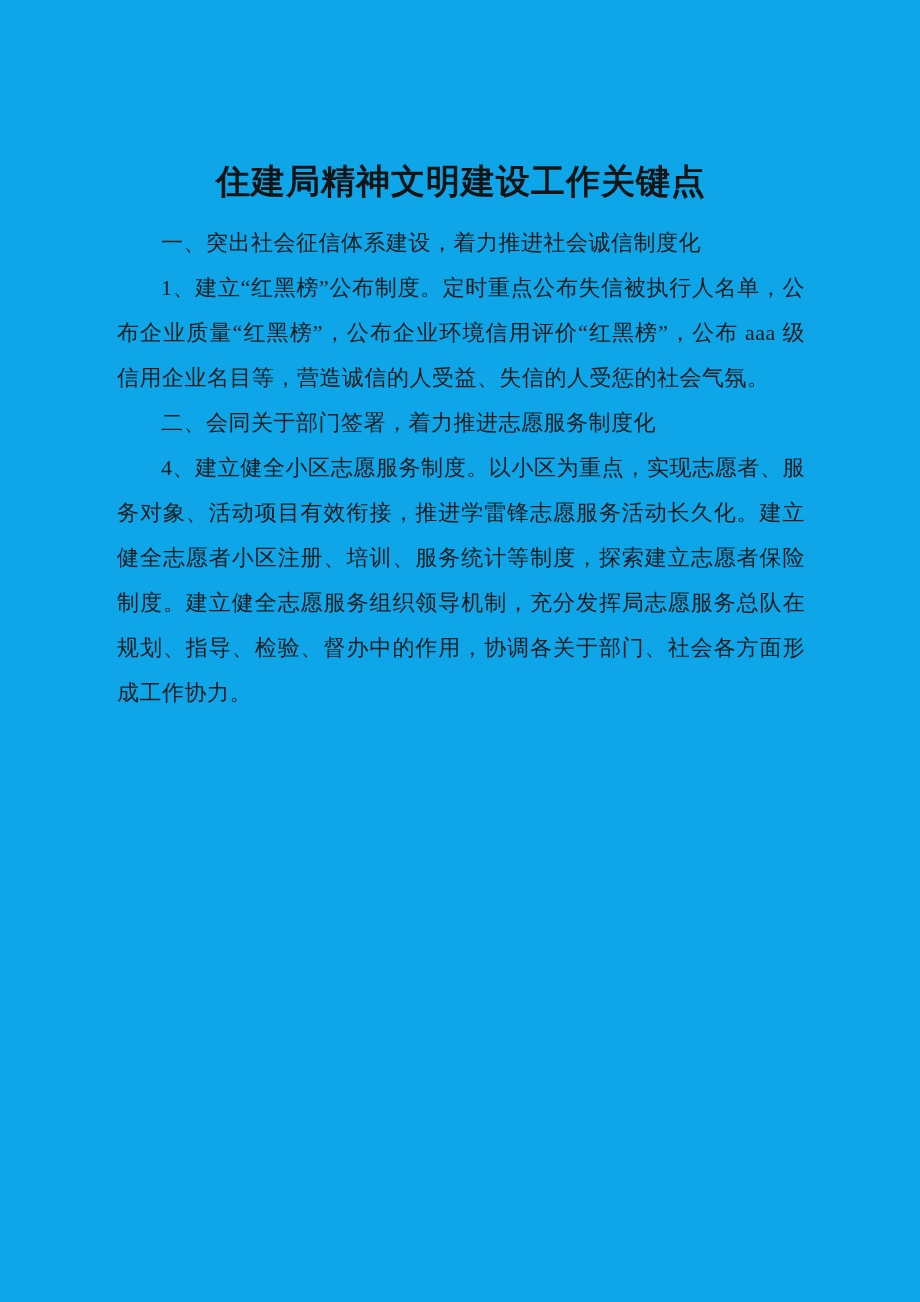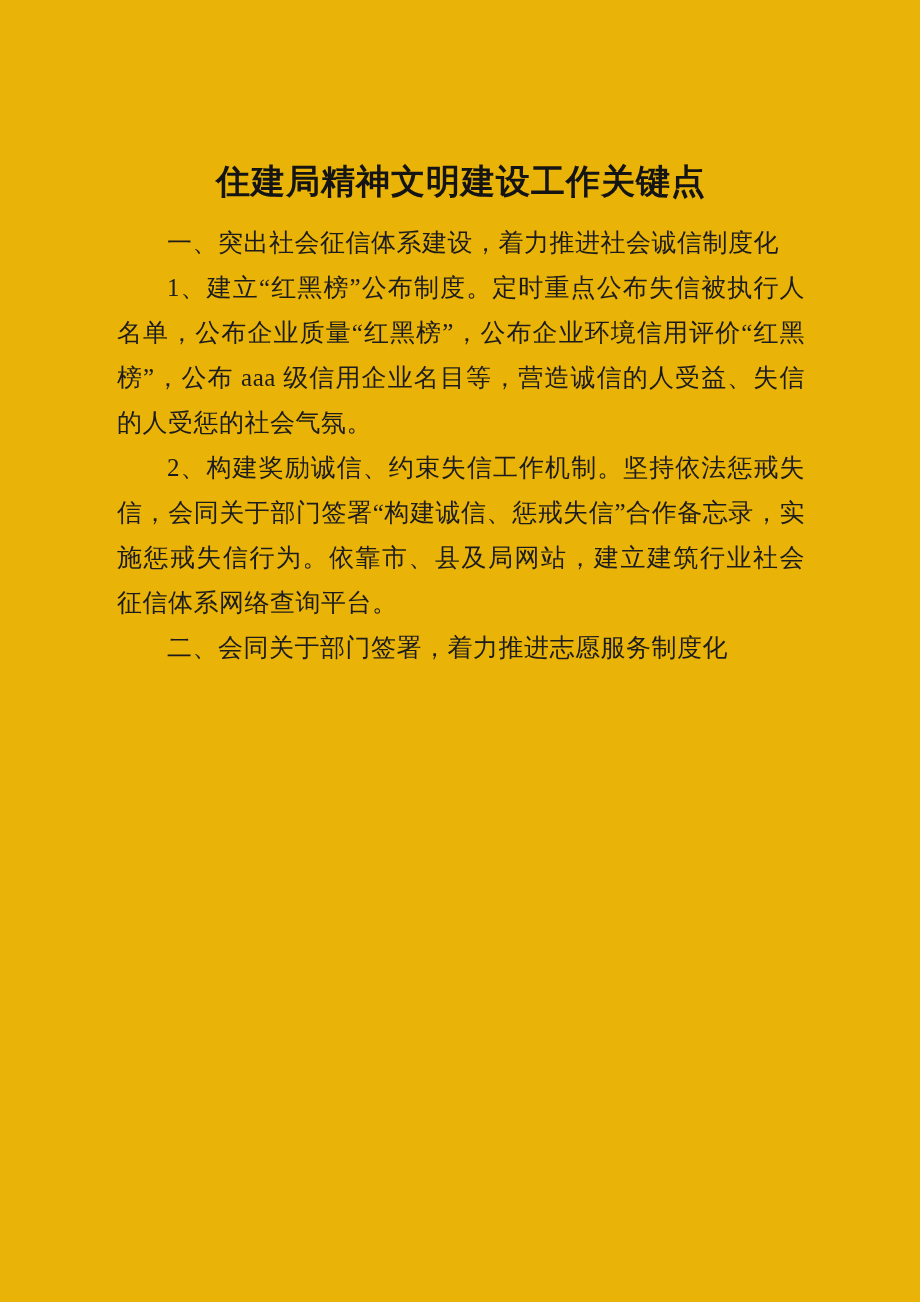--- a/index.html
+++ b/index.html
@@ -6,51 +6,51 @@
     margin: 0;
     padding: 0;
     background: #ffffff;
   }
   .page {
     position: relative;
     width: 920px;
     height: 1302px;
     margin: 0 auto;
     box-sizing: border-box;
-    background: #eab308;
+    background: #0ea5e9;
     color: #1c1c1c;
     font-family: "Liberation Serif", "DejaVu Serif", serif;
     padding: 156px 115px 0 117px;
     overflow: hidden;
   }
   .doc-title {
     margin: 0 0 12px 0;
     font-size: 34px;
     line-height: 52px;
     font-weight: bold;
     text-align: center;
     letter-spacing: 1px;
     color: #141414;
   }
   .doc-body p {
     margin: 0;
-    font-size: 25px;
+    font-size: 22px;
     line-height: 45px;
     text-align: justify;
     text-indent: 2em;
     letter-spacing: 0.5px;
     color: #1c1c1c;
     word-break: break-all;
   }
 </style>
 </head>
 <body>
 
 <div class="page">
   <h1 class="doc-title">住建局精神文明建设工作关键点</h1>
 
   <div class="doc-body">
     <p>一、突出社会征信体系建设，着力推进社会诚信制度化</p>
     <p>1、建立“红黑榜”公布制度。定时重点公布失信被执行人名单，公布企业质量“红黑榜”，公布企业环境信用评价“红黑榜”，公布 aaa 级信用企业名目等，营造诚信的人受益、失信的人受惩的社会气氛。</p>
-    <p>2、构建奖励诚信、约束失信工作机制。坚持依法惩戒失信，会同关于部门签署“构建诚信、惩戒失信”合作备忘录，实施惩戒失信行为。依靠市、县及局网站，建立建筑行业社会征信体系网络查询平台。</p>
     <p>二、会同关于部门签署，着力推进志愿服务制度化</p>
+    <p>4、建立健全小区志愿服务制度。以小区为重点，实现志愿者、服务对象、活动项目有效衔接，推进学雷锋志愿服务活动长久化。建立健全志愿者小区注册、培训、服务统计等制度，探索建立志愿者保险制度。建立健全志愿服务组织领导机制，充分发挥局志愿服务总队在规划、指导、检验、督办中的作用，协调各关于部门、社会各方面形成工作协力。</p>
   </div>
 </div>
 
 </body></html>

